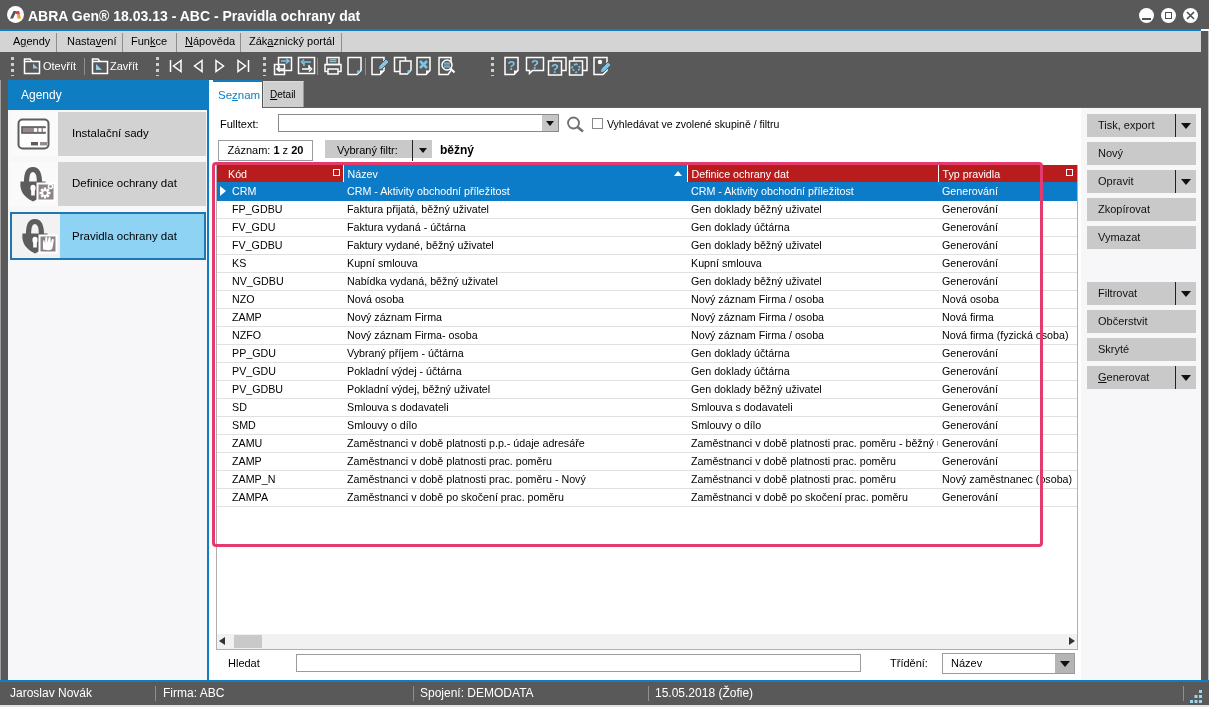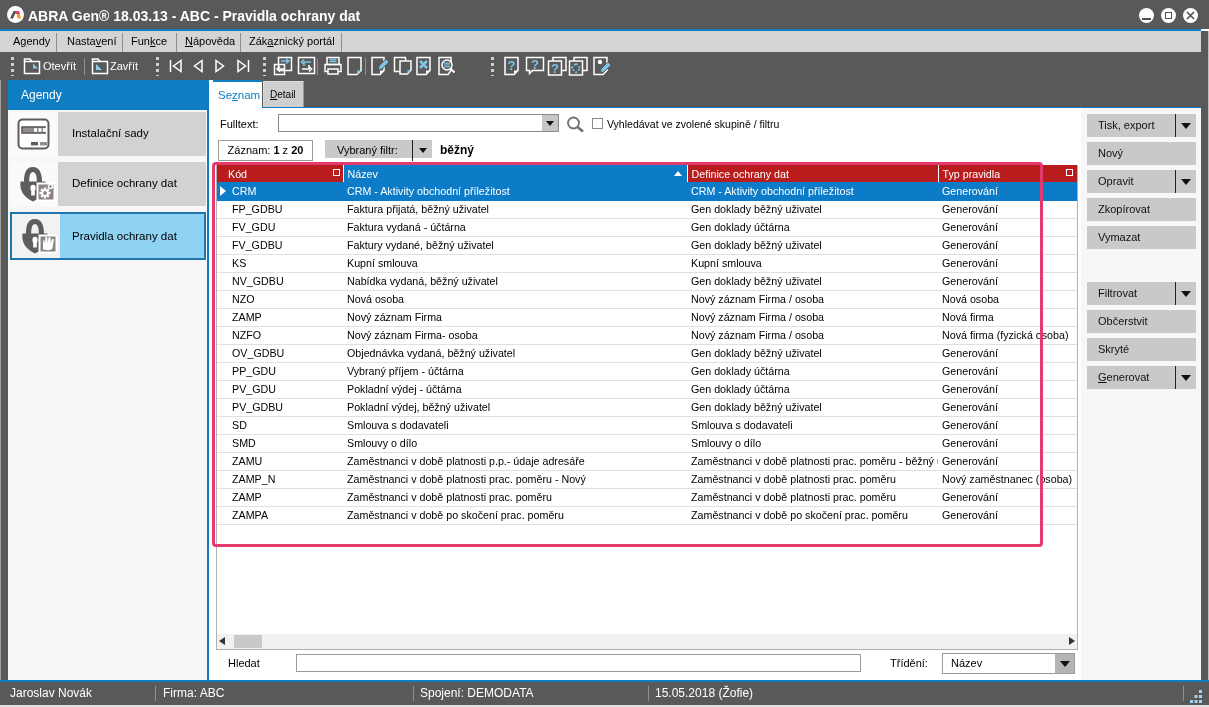--- a/index.html
+++ b/index.html
@@ -304,26 +304,20 @@
           <td>Nový záznam Firma / osoba</td>
           <td>Nová firma</td>
         </tr>
 <tr>
           <td>NZFO</td>
           <td>Nový záznam Firma- osoba</td>
           <td>Nový záznam Firma / osoba</td>
           <td>Nová firma (fyzická osoba)</td>
         </tr>
 <tr>
-          <td>OV_GDBU</td>
-          <td>Objednávka vydaná, běžný uživatel</td>
-          <td>Gen doklady běžný uživatel</td>
-          <td>Generování</td>
-        </tr>
-<tr>
           <td>PP_GDU</td>
           <td>Vybraný příjem - účtárna</td>
           <td>Gen doklady účtárna</td>
           <td>Generování</td>
         </tr>
 <tr>
           <td>PV_GDU</td>
           <td>Pokladní výdej - účtárna</td>
           <td>Gen doklady účtárna</td>
           <td>Generování</td>
@@ -343,33 +337,33 @@
 <tr>
           <td>SMD</td>
           <td>Smlouvy o dílo</td>
           <td>Smlouvy o dílo</td>
           <td>Generování</td>
         </tr>
 <tr>
           <td>ZAMU</td>
           <td>Zaměstnanci v době platnosti p.p.- údaje adresáře</td>
           <td>Zaměstnanci v době platnosti prac. poměru - běžný uživatel</td>
+          <td>Generování</td>
+        </tr>
+<tr>
+          <td>ZAMP</td>
+          <td>Zaměstnanci v době platnosti prac. poměru</td>
+          <td>Zaměstnanci v době platnosti prac. poměru</td>
           <td>Generování</td>
         </tr>
 <tr>
           <td>ZAMP_N</td>
           <td>Zaměstnanci v době platnosti prac. poměru - Nový</td>
           <td>Zaměstnanci v době platnosti prac. poměru</td>
           <td>Nový zaměstnanec (osoba)</td>
-        </tr>
-<tr>
-          <td>ZAMP</td>
-          <td>Zaměstnanci v době platnosti prac. poměru</td>
-          <td>Zaměstnanci v době platnosti prac. poměru</td>
-          <td>Generování</td>
         </tr>
 <tr>
           <td>ZAMPA</td>
           <td>Zaměstnanci v době po skočení prac. poměru</td>
           <td>Zaměstnanci v době po skočení prac. poměru</td>
           <td>Generování</td>
         </tr>
 </tbody>
     </table>
 </div>

